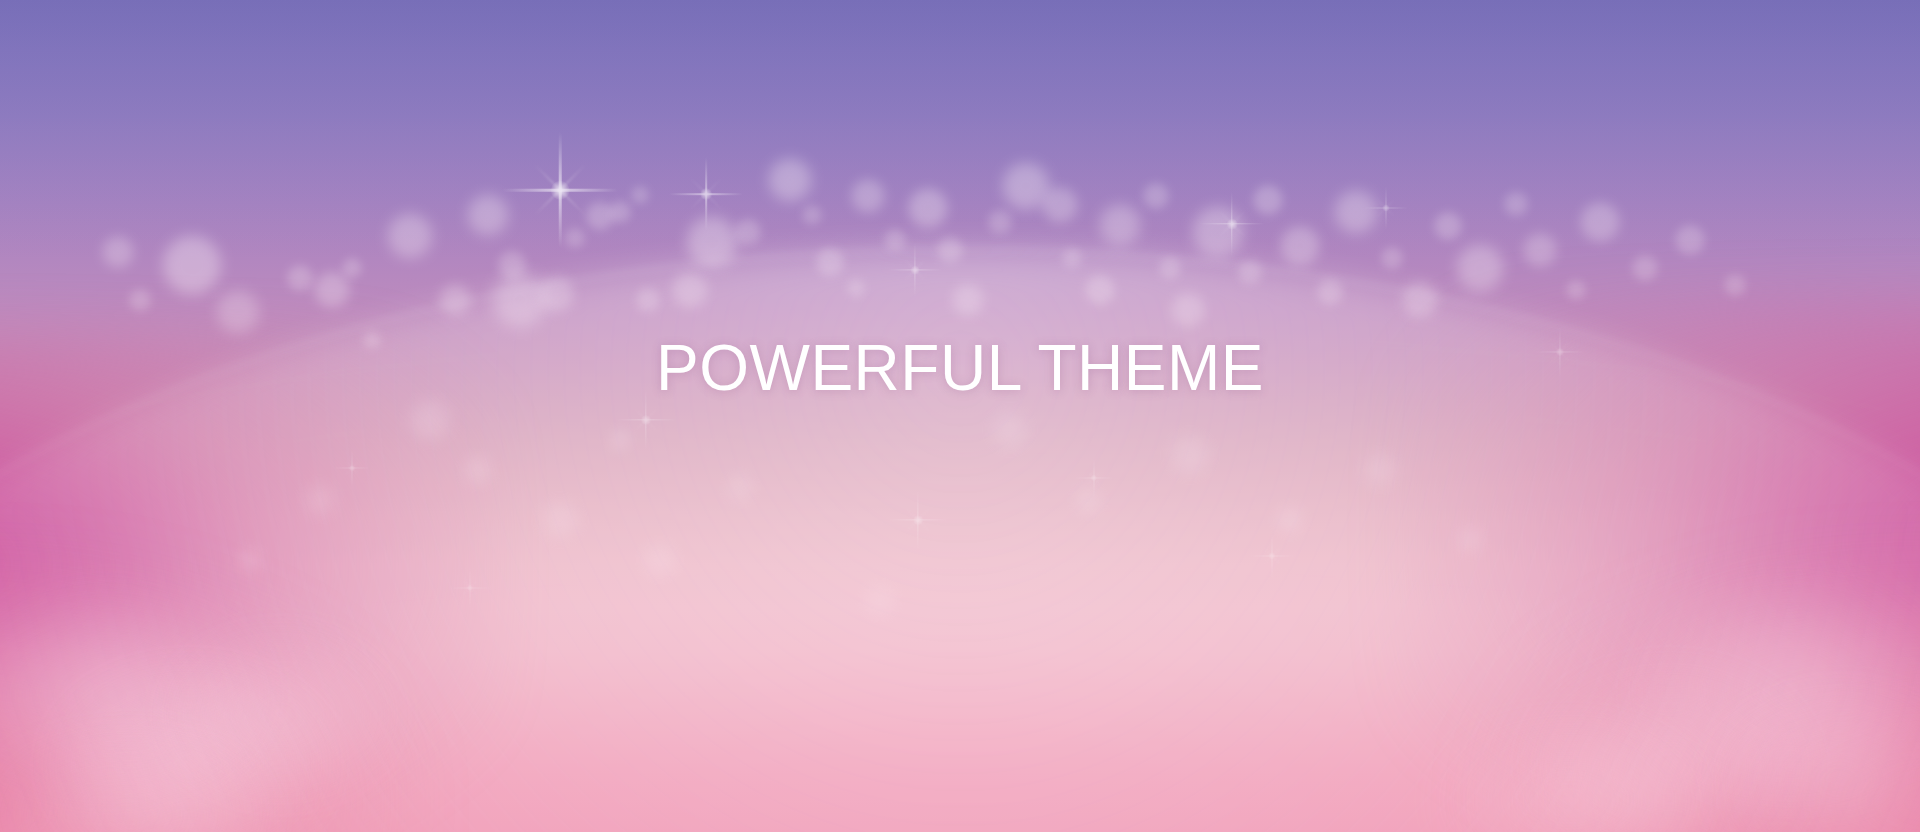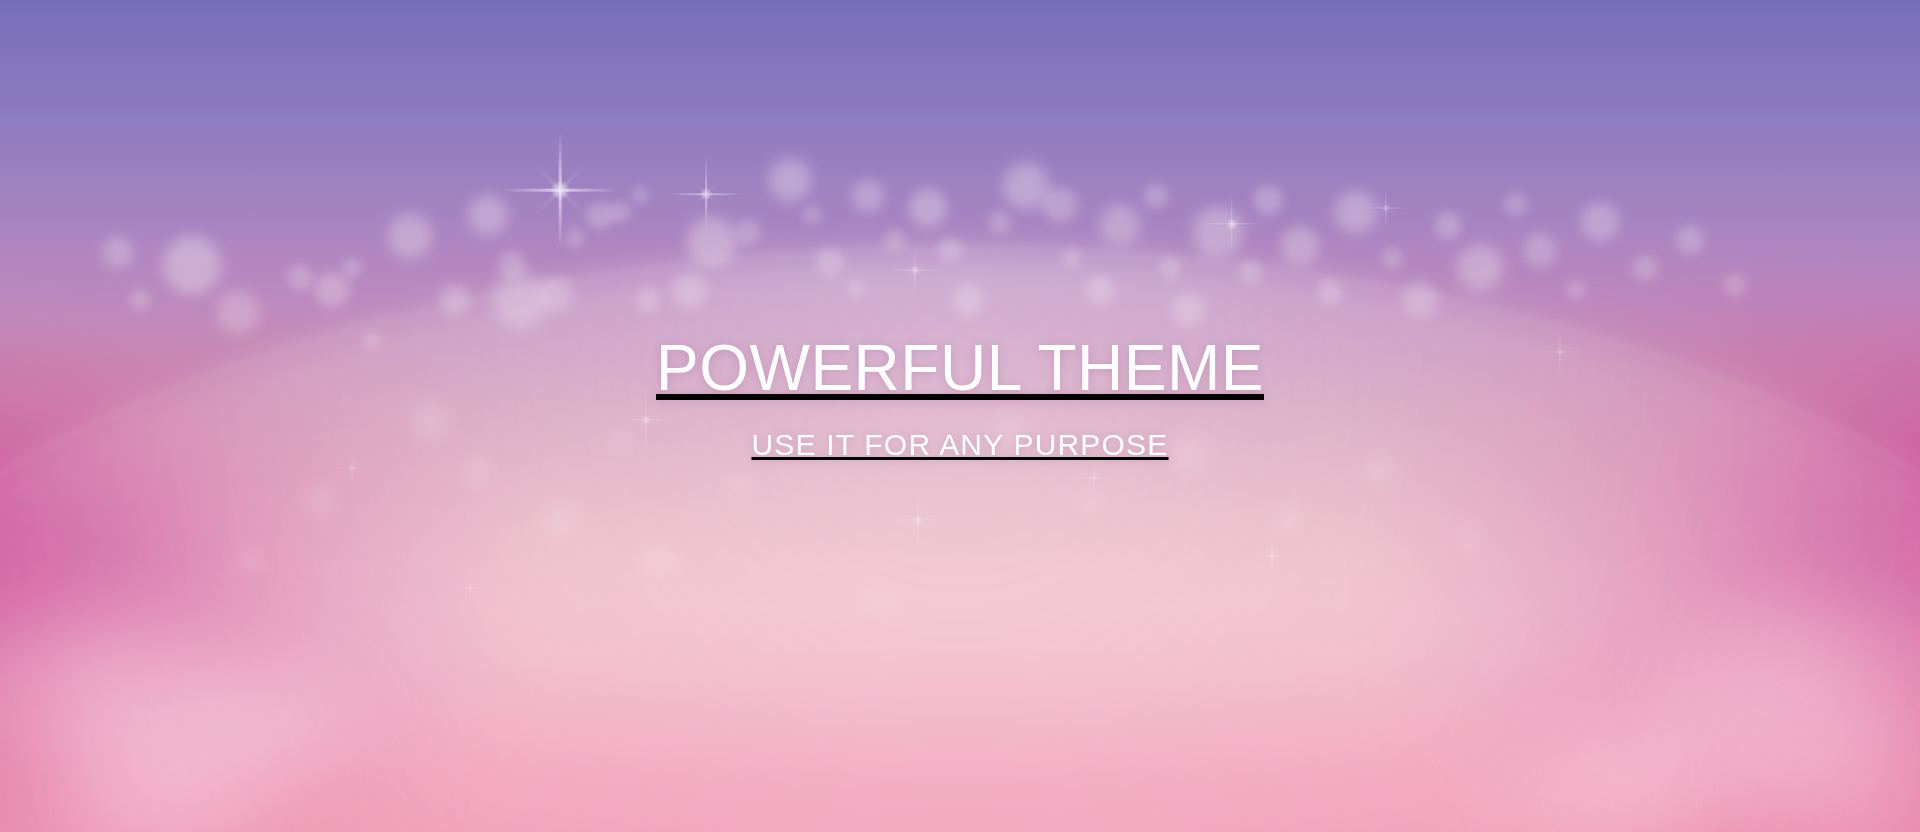--- a/index.html
+++ b/index.html
@@ -192,21 +192,20 @@
         rgba(120,110,180,0) 100%);
   }
 
   
   .content {
     position:absolute;
     left:0; right:0;
     top:336px;
     text-align:center;
     z-index:40;
-    text-decoration:underline;
   }
   .headline {
     font-size:64px;
     line-height:1.02;
     font-weight:400;
     color:#ffffff;
     letter-spacing:.5px;
     text-shadow:0 1px 10px rgba(150,90,140,.30);
     white-space:nowrap;
   }
@@ -411,16 +410,15 @@
         <div class="ray-d1" style="width: 31px; height: 1px;"></div>
         <div class="ray-d2" style="width: 31px; height: 1px;"></div>
         <div class="ray-h" style="width: 50px; height: 1.1px;"></div>
         <div class="ray-v" style="height: 50px; width: 1.1px;"></div>
         <div class="core" style="width: 8px; height: 8px;"></div>
       </div>
     </div>
 
   <div class="content">
     <div class="headline">POWERFUL THEME</div>
-    <div class="subtitle">USE IT FOR ANY PURPOSE</div>
   </div>
 
 </div>
 
 </body></html>

